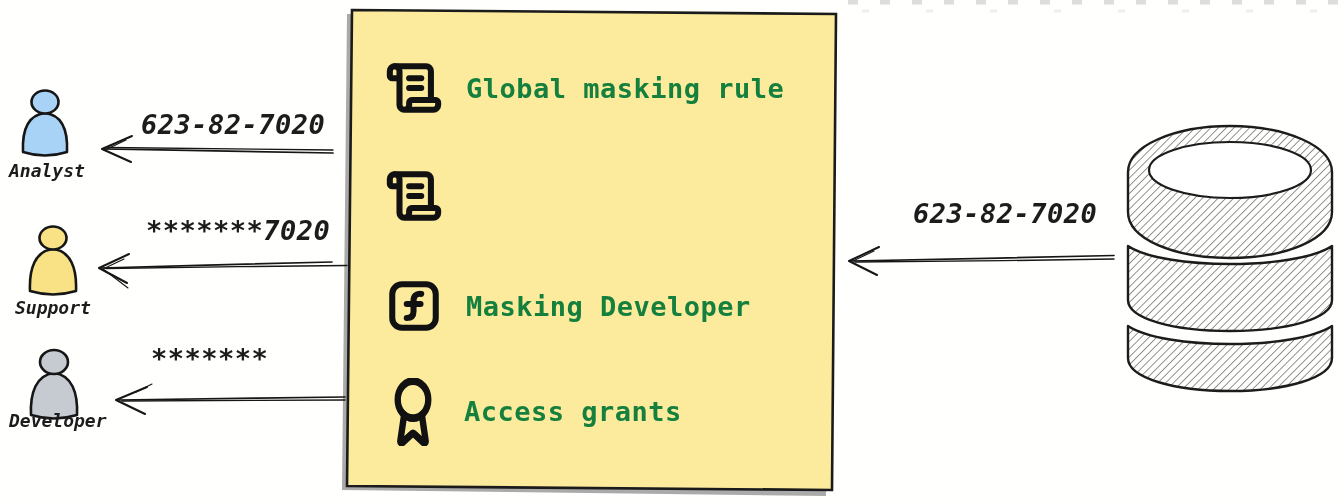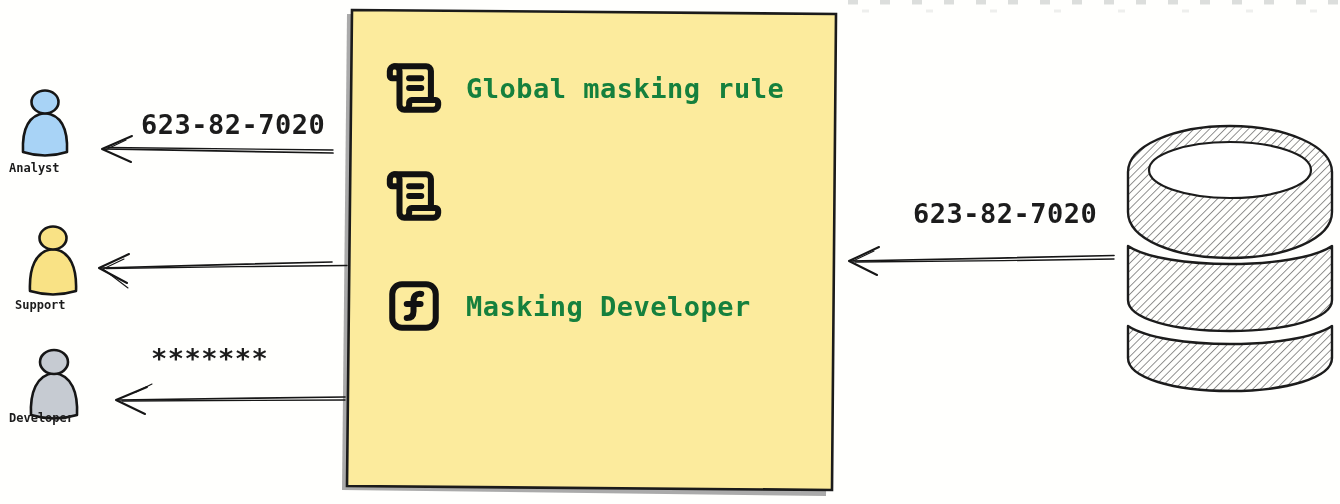--- a/index.html
+++ b/index.html
@@ -14,23 +14,24 @@
   .layer {
     position: absolute;
     left: 0; top: 0;
     width: 1340px; height: 504px;
   }
   .txt {
     position: absolute;
     color: #1c1c1c;
     white-space: pre;
     line-height: 1.05;
+    font-style: italic;
   }
   .val { font-size: 27px; font-weight: 700; letter-spacing: 0.5px; }
-  .person-label { font-size: 12px; font-weight: 700; }
+  .person-label { font-size: 18px; font-weight: 700; }
   .box-row {
     position: absolute;
     left: 385px;
     display: flex;
     align-items: center;
     gap: 23px;
     height: 58px;
   }
   .box-row .ic { flex: 0 0 auto; display: block; }
   .box-label {
@@ -145,22 +146,32 @@
     <svg class="ic" width="58" height="58" viewBox="0 0 24 24">
       <g fill="none" stroke="#111111" stroke-width="2.5" stroke-linecap="round" stroke-linejoin="round">
         <rect width="18" height="18" x="3" y="3" rx="4"></rect>
         <path d="M9 17c2 0 2.8-1 2.8-2.8V10c0-2 1-3.3 3.2-3"></path>
         <path d="M9 11.2h5.7"></path>
       </g>
     </svg>
     <div class="box-label">Masking Developer</div>
   </div>
 
+  <div class="box-row" style="top:378px; height:68px">
+    <svg class="ic" width="56" height="68" viewBox="1 1 22 22" preserveAspectRatio="none">
+      <g fill="none" stroke="#111111" stroke-width="2.5" stroke-linecap="round" stroke-linejoin="round">
+        <path d="m15.477 12.89 1.515 8.526a.5.5 0 0 1-.81.47l-3.58-2.687a1 1 0 0 0-1.197 0l-3.586 2.686a.5.5 0 0 1-.81-.469l1.514-8.526"></path>
+        <circle cx="12" cy="8" r="6"></circle>
+      </g>
+    </svg>
+    <div class="box-label" style="line-height:68px">Access grants</div>
+  </div>
 
   <div class="txt val" style="left:141px; top:111px">623-82-7020</div>
+  <div class="txt val" style="left:146px; top:217px">*******7020</div>
   <div class="txt val" style="left:151px; top:345px">*******</div>
   <div class="txt val" style="left:913px; top:200px">623-82-7020</div>
 
   <div class="txt person-label" style="left:9px;  top:162px">Analyst</div>
   <div class="txt person-label" style="left:15px; top:299px">Support</div>
   <div class="txt person-label" style="left:9px;  top:412px">Developer</div>
 
 </div>
 
 </body></html>

